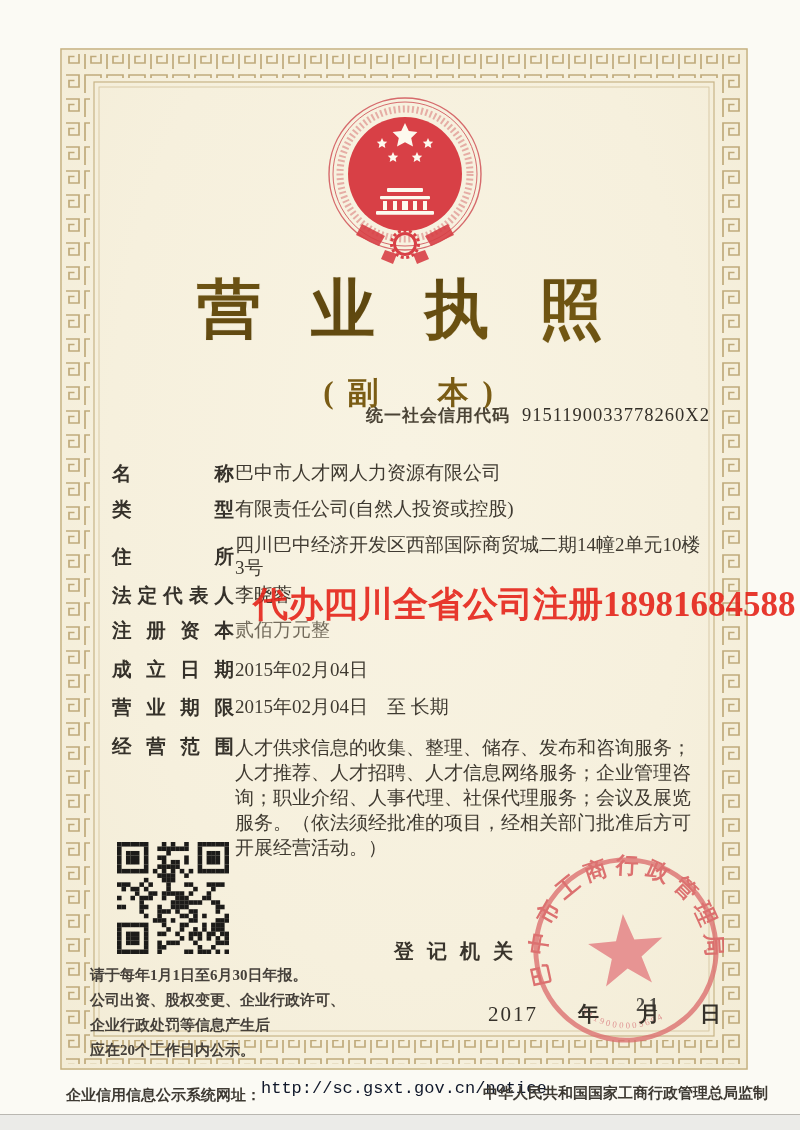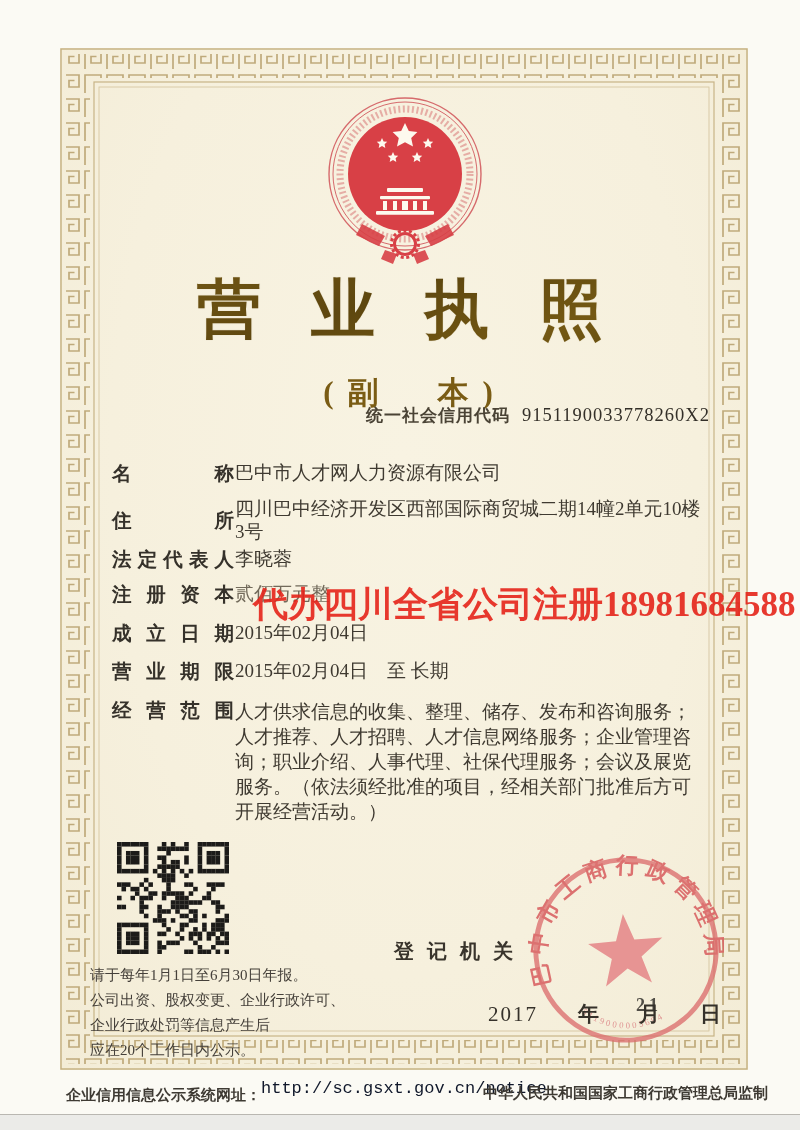--- a/index.html
+++ b/index.html
@@ -41,32 +41,32 @@
     width:122px;min-width:122px;font-size:19.5px;font-weight:600;color:#35312a;
     text-align:justify;text-align-last:justify;line-height:23px;
   }
   .frow .fvalue{
     margin-left:1px;font-size:19px;color:#3f3a31;line-height:22.5px;max-width:473px;
   }
   .frow.r3{margin-bottom:5px;align-items:center;}
   .frow.r4{margin-bottom:12px;}
   .frow.r5{margin-bottom:16px;}
   .frow.r5 .fvalue{color:rgba(80,72,58,.8);text-align:center;}
-  .frow.r6{margin-bottom:15px;}
+  .frow.r6{margin-bottom:15px;align-items:flex-end;}
   .frow.r7{margin-bottom:16px;}
   .frow.r8 .fvalue{line-height:25px;}
   
   .ad-watermark{
     position:absolute;left:212px;top:581px;width:470px;
     font-size:35px;font-weight:bold;color:rgba(228,36,26,.9);
     white-space:nowrap;letter-spacing:0;z-index:6;margin-left:41px;
   }
   
   .qr{position:absolute;left:117px;top:842px;}
-  .notes{position:absolute;left:90px;top:963px;font-size:15px;color:#45403a;line-height:25px;font-weight:400;}
+  .notes{position:absolute;left:90px;top:963px;font-size:15px;color:#45403a;line-height:25px;font-weight:700;}
   
   .reg-label{
     position:absolute;left:394px;top:938px;font-size:20px;font-weight:600;
     color:#39342c;letter-spacing:13px;white-space:nowrap;
   }
   .seal{position:absolute;left:528px;top:852px;z-index:4;opacity:.92;}
   .date-line{
     position:absolute;left:488px;top:1000px;display:flex;align-items:center;
     font-size:21px;color:#35312a;z-index:5;
   }
@@ -152,20 +152,24 @@
   <div class="title">营业执照</div>
   <div class="subtitle">(副　本)</div>
   <div class="credit-line">
     <span class="lbl">统一社会信用代码</span><span class="code">9151190033778260X2</span>
   </div>
 
   <div class="fields">
     <div class="frow">
       <div class="flabel">名称</div>
       <div class="fvalue">巴中市人才网人力资源有限公司</div>
+    </div>
+    <div class="frow">
+      <div class="flabel">类型</div>
+      <div class="fvalue">有限责任公司(自然人投资或控股)</div>
     </div>
     <div class="frow r3">
       <div class="flabel">住所</div>
       <div class="fvalue">四川巴中经济开发区西部国际商贸城二期14幢2单元10楼3号</div>
     </div>
     <div class="frow r4">
       <div class="flabel">法定代表人</div>
       <div class="fvalue">李晓蓉</div>
     </div>
     <div class="frow r5">

